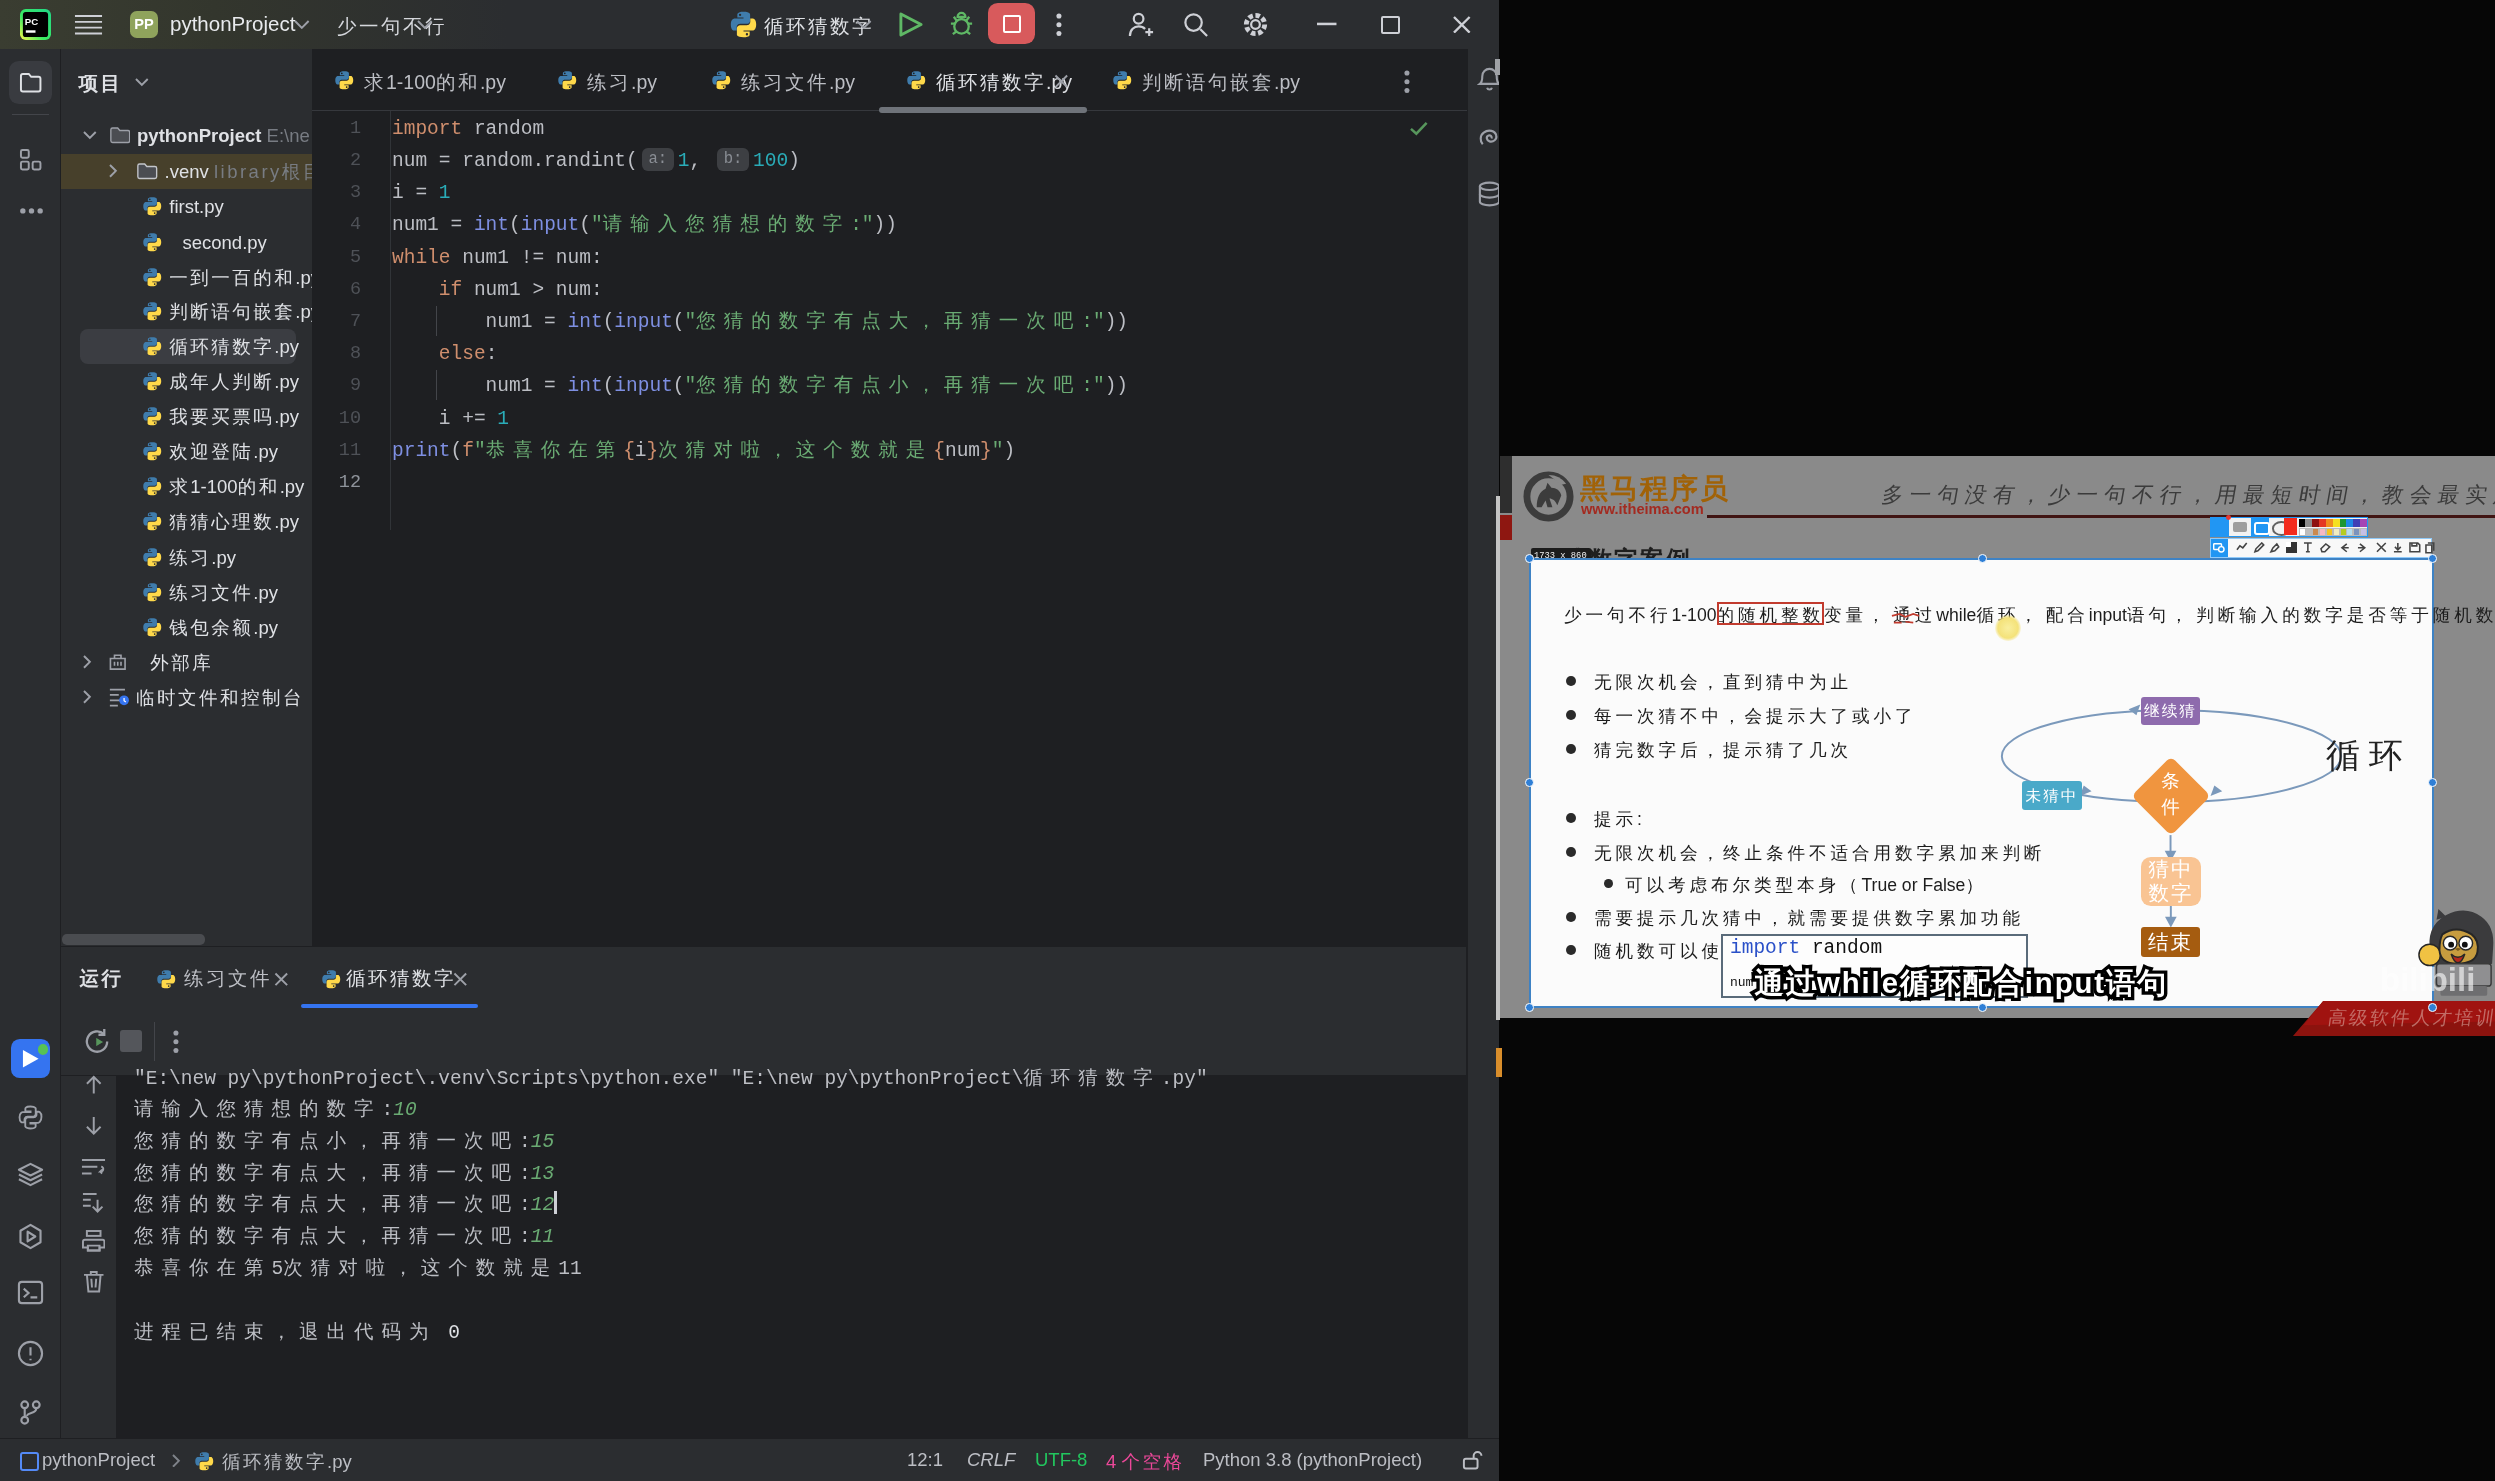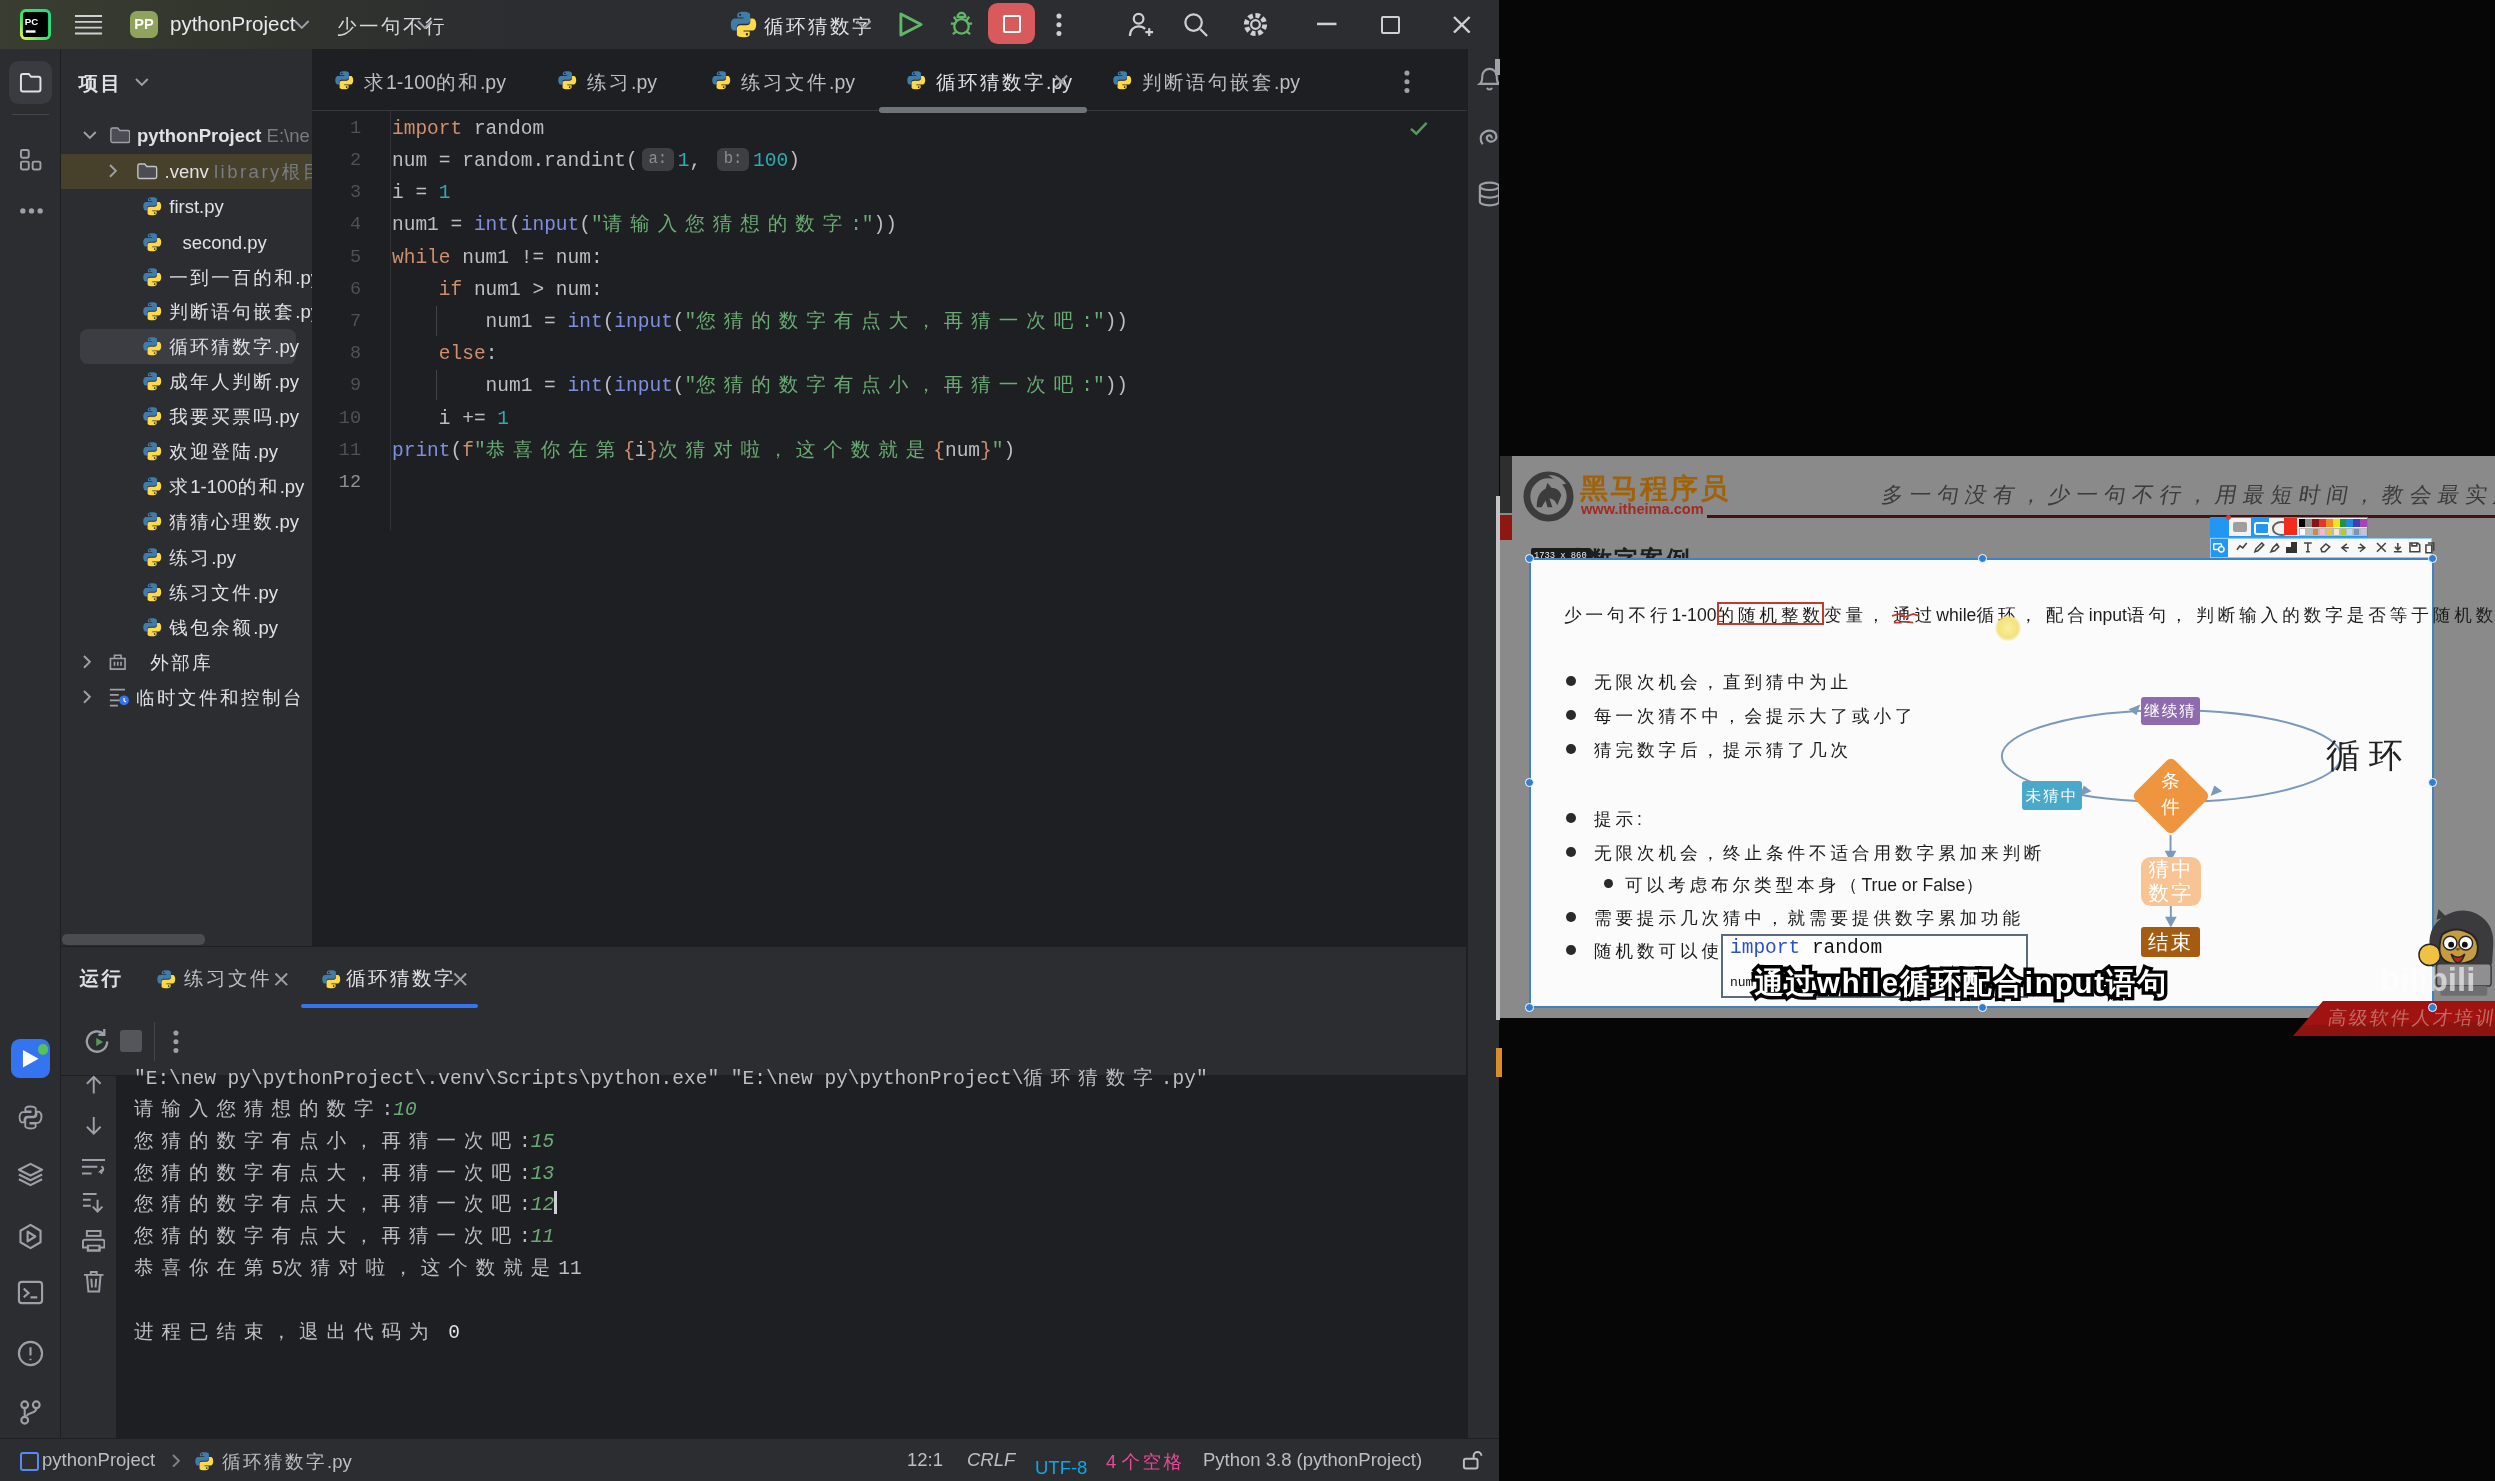--- a/index.html
+++ b/index.html
@@ -477,21 +477,21 @@
     <svg class="abs" style="left:172px;top:14.6px" width="8.8" height="13.7" viewBox="0 0 9 14">
         <path d="M1 1l6 6-6 6" stroke="#7f838a" stroke-width="2" fill="none"></path>
       </svg>
     <svg class="abs" style="left:194px;top:11.7px" width="20.5" height="20.5" viewBox="0 0 32 32">
         <path d="M15.9 2c-7.2 0-6.7 3.1-6.7 3.1v3.2h6.8v1H6.6S2 8.7 2 16s4.1 6.7 4.1 6.7h2.4v-3.3s-.2-4.1 4-4.1h6.9s3.9.1 3.9-3.8V5.2S24 2 15.9 2zm-3.7 2a1.3 1.3 0 1 1 0 2.6 1.3 1.3 0 0 1 0-2.6z" fill="#3f7cac"></path>
         <path d="M16.1 30c7.2 0 6.7-3.1 6.7-3.1v-3.2H16v-1h9.4S30 23.3 30 16s-4.1-6.7-4.1-6.7h-2.4v3.3s.2 4.1-4 4.1h-6.9s-3.9-.1-3.9 3.8v6.3S8 30 16.1 30zm3.7-2a1.3 1.3 0 1 1 0-2.6 1.3 1.3 0 0 1 0 2.6z" fill="#ffd94a"></path>
       </svg>
     <div class="abs" style="left:222px;top:9.8px;font-size:18.5px;color:#bcbec4;"><span class="c">循环猜数字</span>.py</div>
     <div class="abs" style="left:907px;top:9.8px;font-size:18.5px;color:#bcbec4;">12:1</div>
     <div class="abs" style="left:967px;top:9.8px;font-size:18.5px;color:#bcbec4;font-style:italic;">CRLF</div>
-    <div class="abs" style="left:1035px;top:18px;font-size:18.5px;color:#0ea5e9;">UTF-8</div>
+    <div class="abs" style="left:1035px;top:10px;font-size:18.5px;color:#22c55e;">UTF-8</div>
     <div class="abs" style="left:1106px;top:9.8px;font-size:18.5px;color:#ec4899;">4 <span class="c">个空格</span></div>
     <div class="abs" style="left:1203px;top:9.8px;font-size:18.5px;color:#bcbec4;">Python 3.8 (pythonProject)</div>
     <svg class="abs" style="left:1460px;top:9.8px" width="23.4" height="23.4" viewBox="0 0 24 24">
         <g fill="none" stroke="#bcbec4" stroke-width="2">
           <rect x="4" y="10" width="14" height="10" rx="2"></rect>
           <path d="M14 10V7a4 4 0 0 1 8 0"></path>
         </g>
       </svg>
   </div>
 </div>

